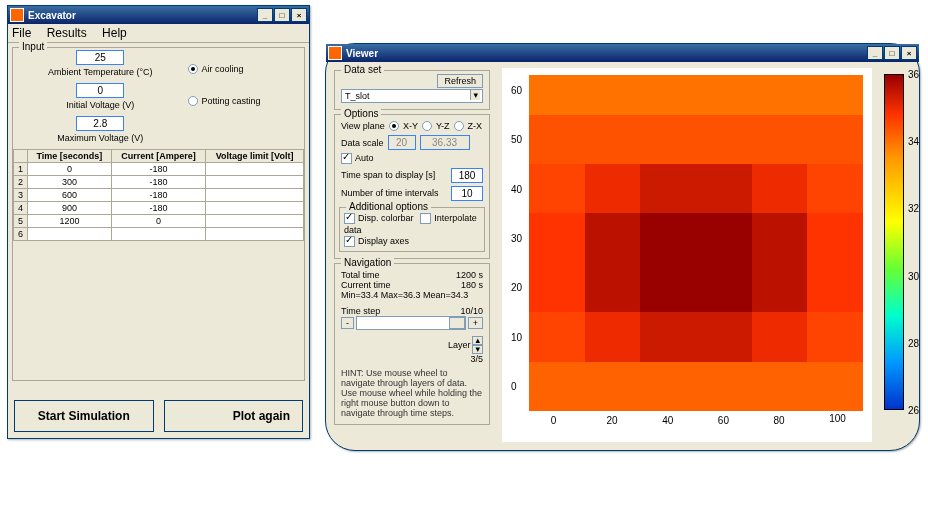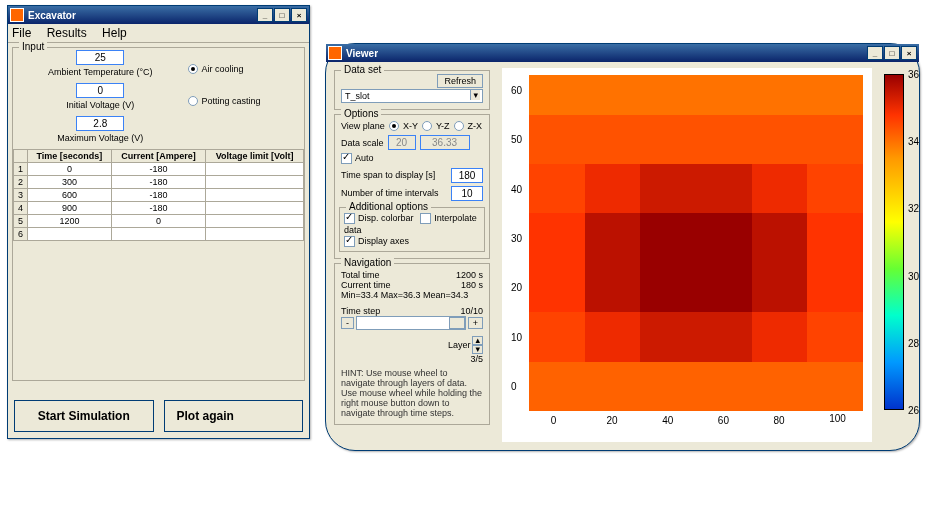--- a/index.html
+++ b/index.html
@@ -243,21 +243,21 @@
               <td></td>
               <td></td>
             </tr>
           </tbody>
       </table>
     </div>
   </div>
 
   <div style="position:absolute; bottom:6px; left:6px; right:6px; display:flex; gap:10px;">
     <div class="big-btn" style="flex:1;text-align:center;">Start Simulation</div>
-    <div class="big-btn" style="flex:1;text-align:left;">Plot again</div>
+    <div class="big-btn" style="flex:1;text-align:right;">Plot again</div>
   </div>
 </div>
 
 <div class="window" style="left:325px; top:43px; width:595px; height:408px;border-radius:30px;">
   <div class="titlebar">
     <div class="app-icon"></div>
     <div class="title-text">Viewer</div>
     <div class="win-btns">
       <div class="wb">_</div>
       <div class="wb">□</div>

